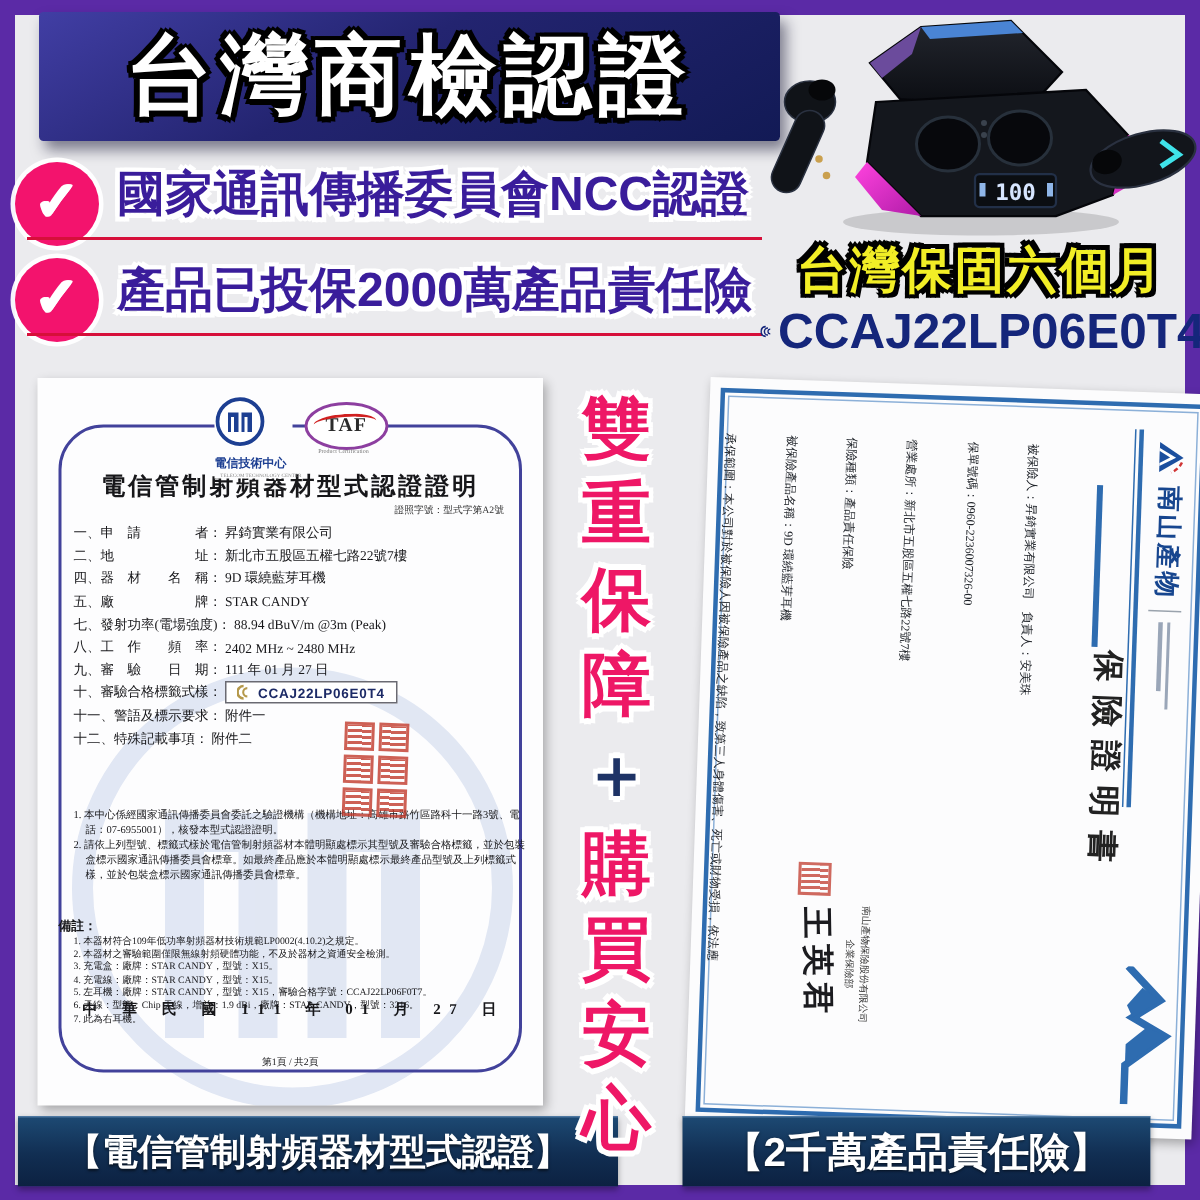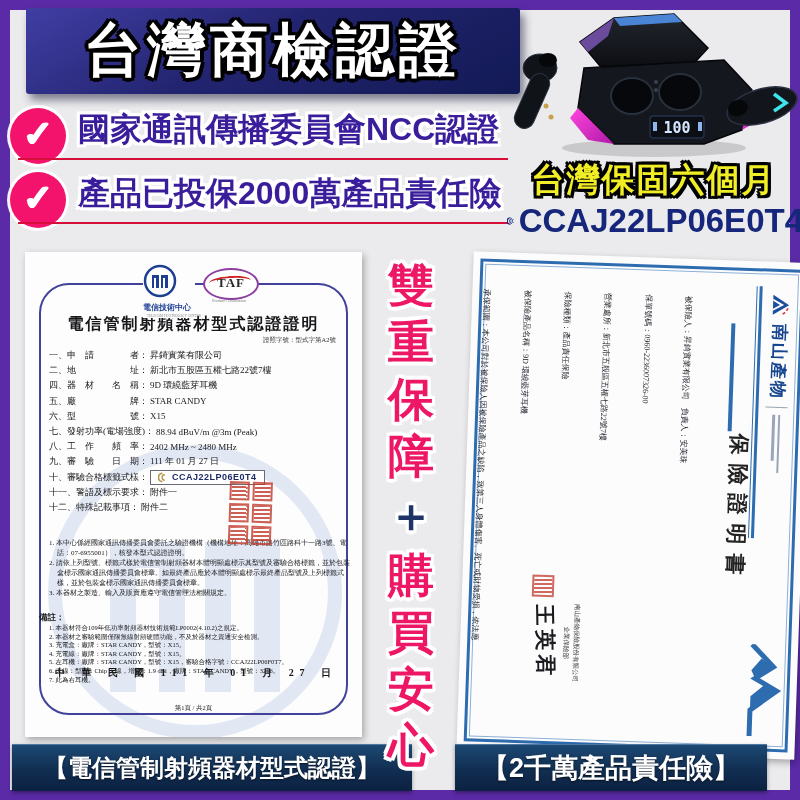--- a/index.html
+++ b/index.html
@@ -220,24 +220,20 @@
         </div>
       <div class="li">
           <span>四、器　材　　名　稱：</span>
           <span class="val">9D 環繞藍芽耳機</span>
         </div>
       <div class="li">
           <span>五、廠　　　　　　牌：</span>
           <span class="val">STAR CANDY</span>
         </div>
       <div class="li">
-          <span>六、型　　　　　　號：</span>
-          <span class="val">X15</span>
-        </div>
-      <div class="li">
           <span>七、發射功率(電場強度)：</span>
           <span class="val">88.94 dBuV/m @3m (Peak)</span>
         </div>
       <div class="li">
           <span>八、工　作　　頻　率：</span>
           <span class="val">2402 MHz ~ 2480 MHz</span>
         </div>
       <div class="li">
           <span>九、審　驗　　日　期：</span>
           <span class="val">111 年 01 月 27 日</span>
@@ -268,21 +264,20 @@
         <i></i>
         <i></i>
         <i></i>
         <i></i>
         <i></i>
     </div>
 
     <div class="nsec" style="top:286px;">
       <p class="np">1. 本中心係經國家通訊傳播委員會委託之驗證機構（機構地址：高雄市路竹區路科十一路3號、電話：07-6955001），核發本型式認證證明。</p>
       <p class="np">2. 請依上列型號、標籤式樣於電信管制射頻器材本體明顯處標示其型號及審驗合格標籤，並於包裝盒標示國家通訊傳播委員會標章。如最終產品應於本體明顯處標示最終產品型號及上列標籤式樣，並於包裝盒標示國家通訊傳播委員會標章。</p>
-      <p class="np">3. 本器材之製造、輸入及販賣應遵守電信管理法相關規定。</p>
     </div>
 
     <div class="nsec" style="top:360px;">
       <div class="nhead">備註：</div>
       <p class="rp">1. 本器材符合109年低功率射頻器材技術規範LP0002(4.10.2)之規定。</p>
       <p class="rp">2. 本器材之審驗範圍僅限無線射頻硬體功能，不及於器材之資通安全檢測。</p>
       <p class="rp">3. 充電盒：廠牌：STAR CANDY，型號：X15。</p>
       <p class="rp">4. 充電線：廠牌：STAR CANDY，型號：X15。</p>
       <p class="rp">5. 左耳機：廠牌：STAR CANDY，型號：X15，審驗合格字號：CCAJ22LP06F0T7。</p>
       <p class="rp">6. 天線：型態：Chip 天線，增益：1.9 dBi，廠牌：STAR CANDY，型號：3216。</p>

